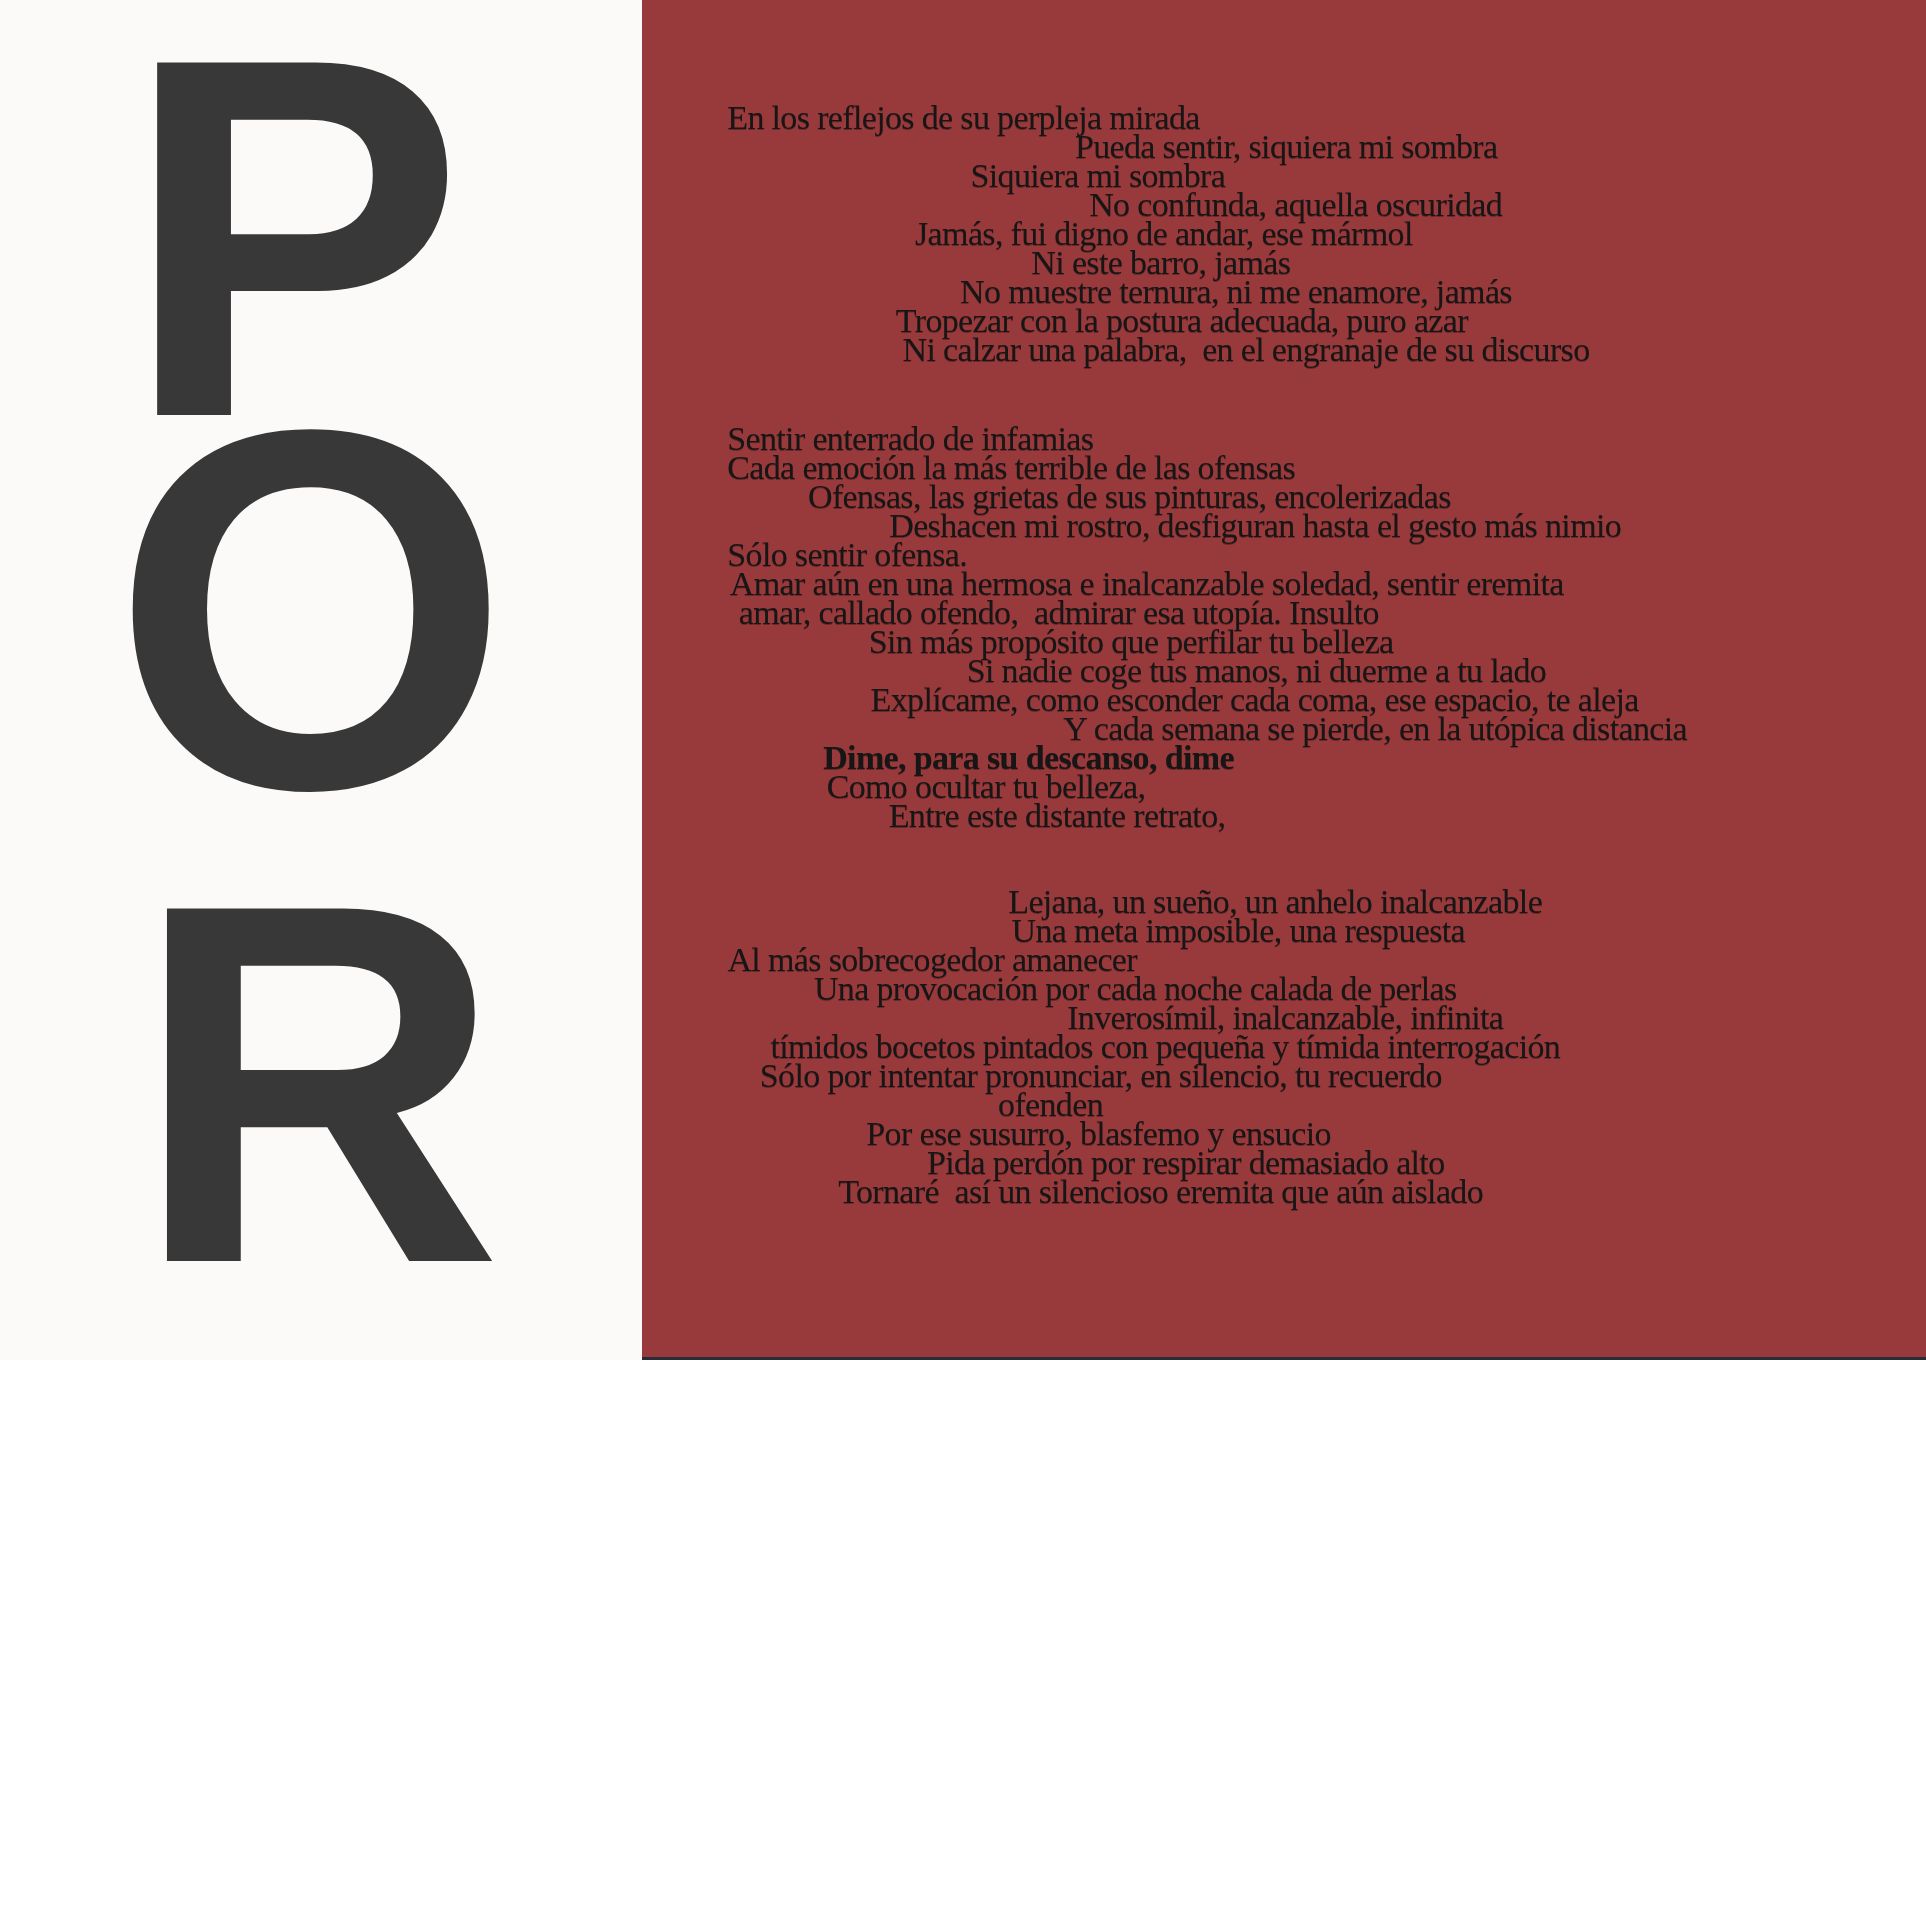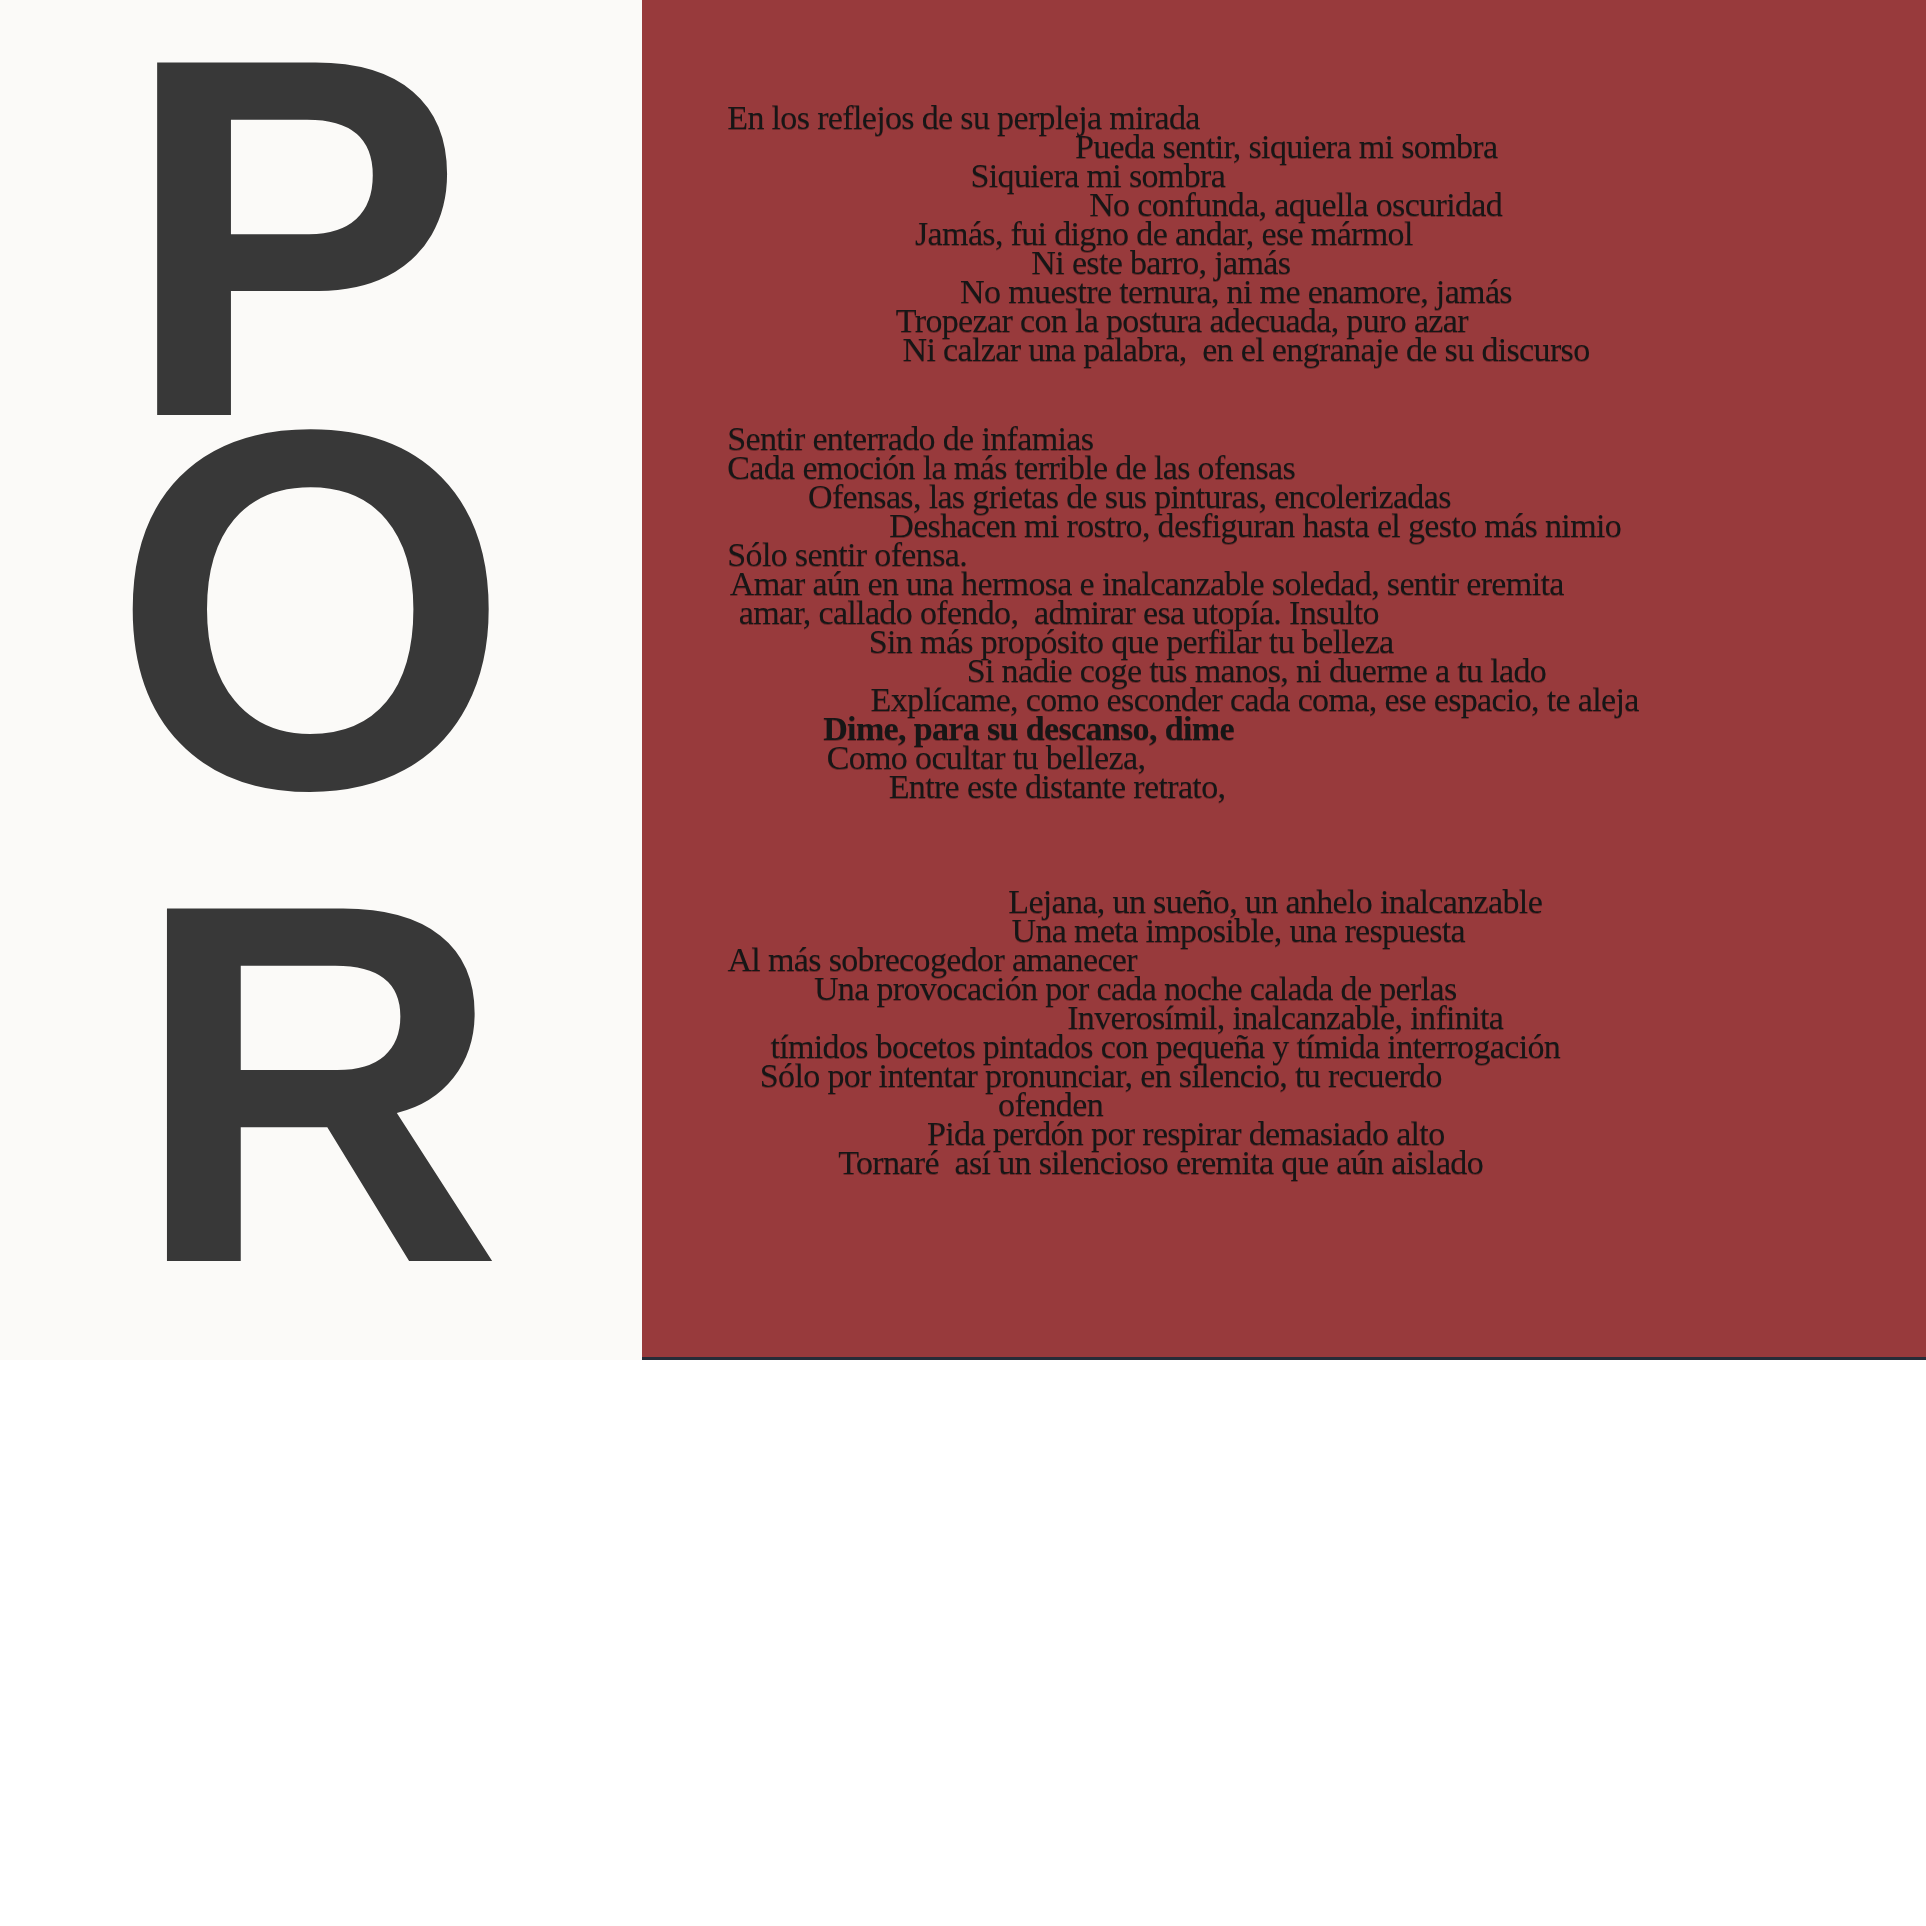--- a/index.html
+++ b/index.html
@@ -87,32 +87,34 @@
         <div class="poem-line" style="margin-left: 37.76vw;">Sentir enterrado de infamias</div>
         <div class="poem-line" style="margin-left: 37.76vw;">Cada emoción la más terrible de las ofensas</div>
         <div class="poem-line" style="margin-left: 41.95vw;">Ofensas, las grietas de sus pinturas, encolerizadas</div>
         <div class="poem-line" style="margin-left: 46.17vw;">Deshacen mi rostro, desfiguran hasta el gesto más nimio</div>
         <div class="poem-line" style="margin-left: 37.76vw;">Sólo sentir ofensa.</div>
         <div class="poem-line" style="margin-left: 37.89vw;">Amar aún en una hermosa e inalcanzable soledad, sentir eremita</div>
         <div class="poem-line" style="margin-left: 37.95vw;"> amar, callado ofendo,  admirar esa utopía. Insulto</div>
         <div class="poem-line" style="margin-left: 45.11vw;">Sin más propósito que perfilar tu belleza</div>
         <div class="poem-line" style="margin-left: 50.19vw;">Si nadie coge tus manos, ni duerme a tu lado</div>
         <div class="poem-line" style="margin-left: 45.2vw;">Explícame, como esconder cada coma, ese espacio, te aleja</div>
+        <div class="poem-line" style="margin-left: 55.21vw;">Y cada semana se pierde, en la utópica distancia</div>
         <div class="poem-line" style="margin-left: 42.74vw; font-weight: bold;">Dime, para su descanso, dime</div>
         <div class="poem-line" style="margin-left: 42.92vw;">Como ocultar tu belleza,</div>
         <div class="poem-line" style="margin-left: 46.14vw;">Entre este distante retrato,</div>
       </div>
       <div class="stanza" style="top: 46.05vw;">
         <div class="poem-line" style="margin-left: 52.35vw;">Lejana, un sueño, un anhelo inalcanzable</div>
         <div class="poem-line" style="margin-left: 52.52vw;">Una meta imposible, una respuesta</div>
         <div class="poem-line" style="margin-left: 37.77vw;">Al más sobrecogedor amanecer</div>
         <div class="poem-line" style="margin-left: 42.26vw;">Una provocación por cada noche calada de perlas</div>
         <div class="poem-line" style="margin-left: 55.41vw;">Inverosímil, inalcanzable, infinita</div>
         <div class="poem-line" style="margin-left: 40vw;">tímidos bocetos pintados con pequeña y tímida interrogación</div>
         <div class="poem-line" style="margin-left: 39.45vw;">Sólo por intentar pronunciar, en silencio, tu recuerdo</div>
         <div class="poem-line" style="margin-left: 51.82vw;">ofenden</div>
+        <div class="poem-line" style="margin-left: 44.98vw;">Por ese susurro, blasfemo y ensucio</div>
         <div class="poem-line" style="margin-left: 48.13vw;">Pida perdón por respirar demasiado alto</div>
         <div class="poem-line" style="margin-left: 43.52vw;">Tornaré  así un silencioso eremita que aún aislado</div>
       </div>
     </div>
 
 </div>
 
 
 </body></html>

